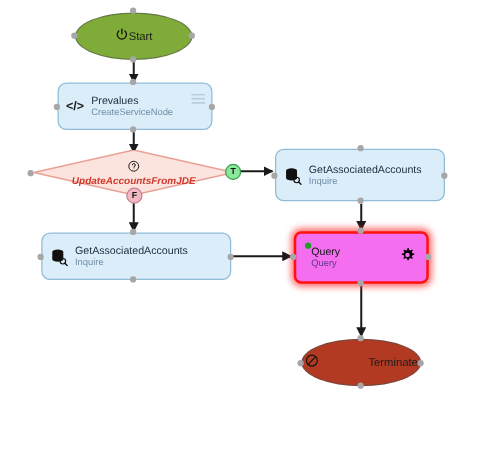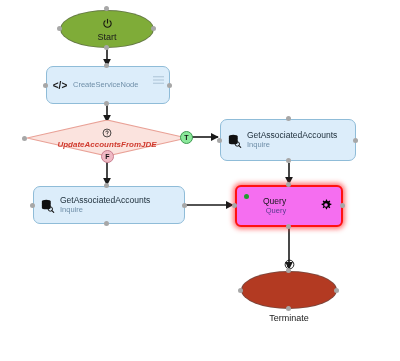--- a/index.html
+++ b/index.html
@@ -27,21 +27,20 @@
   }
   .node {
     position: absolute;
     box-sizing: border-box;
   }
 
   
   .ellipse-node {
     border-radius: 50%;
     display: flex;
-    flex-direction: column;
     align-items: center;
     justify-content: center;
     border: 1px solid rgba(80,80,80,0.55);
   }
   .ellipse-node .glyph {
     line-height: 1;
     margin-bottom: 1px;
   }
   .ellipse-node .elabel {
     font-size: 9px;
@@ -200,20 +199,21 @@
     <span class="elabel">Start</span>
   </div>
   <div class="port" style="left:104px; top:6px;"></div>
   <div class="port" style="left:57px; top:26px;"></div>
   <div class="port" style="left:151px; top:26px;"></div>
   <div class="port" style="left:104px; top:45px;"></div>
 
   <div class="node task-node" style="left:46px; top:66px; width:124px; height:38px;">
     <span class="task-icon" style="font-size:10px; font-weight:bold;">&lt;/&gt;</span>
     <span class="task-text">
+      <span class="task-title">Prevalues</span>
       <span class="task-sub">CreateServiceNode</span>
     </span>
     <span class="task-menu">
       <svg width="11" height="9" viewBox="0 0 11 9">
         <rect x="0" y="0" width="11" height="1.4" fill="#b9cfe0"></rect>
         <rect x="0" y="3.3" width="11" height="1.4" fill="#b9cfe0"></rect>
         <rect x="0" y="6.6" width="11" height="1.4" fill="#b9cfe0"></rect>
       </svg>
     </span>
   </div>
@@ -288,21 +288,21 @@
       <span class="task-sub">Inquire</span>
     </span>
   </div>
   <div class="port" style="left:104px; top:183px;"></div>
   <div class="port" style="left:30px; top:203px;"></div>
   <div class="port" style="left:182px; top:203px;"></div>
   <div class="port" style="left:104px; top:221px;"></div>
 
   <div class="node node-selected" style="left:235px; top:185px; width:108px; height:42px; display:flex; align-items:center;">
     <span class="status-dot"></span>
-    <span class="task-text" style="margin-left:26px;align-items:flex-end;">
+    <span class="task-text" style="margin-left:12px;">
       <span class="task-title">Query</span>
       <span class="task-sub">Query</span>
     </span>
     <span class="gear">
       <svg width="12" height="12" viewBox="0 0 24 24" fill="#000">
         <path d="M12 0.8 l1.9 0 0.7 3.0 2.0 0.85 2.6-1.6 1.35 1.35 -1.6 2.6 0.85 2.0 3.0 0.7 0 1.9
                  -3.0 0.7 -0.85 2.0 1.6 2.6 -1.35 1.35 -2.6-1.6 -2.0 0.85 -0.7 3.0 -1.9 0
                  -0.7-3.0 -2.0-0.85 -2.6 1.6 -1.35-1.35 1.6-2.6 -0.85-2.0 -3.0-0.7 0-1.9
                  3.0-0.7 0.85-2.0 -1.6-2.6 1.35-1.35 2.6 1.6 2.0-0.85 z"></path>
         <circle cx="12" cy="12" r="3.6" fill="#f56ef0"></circle>

